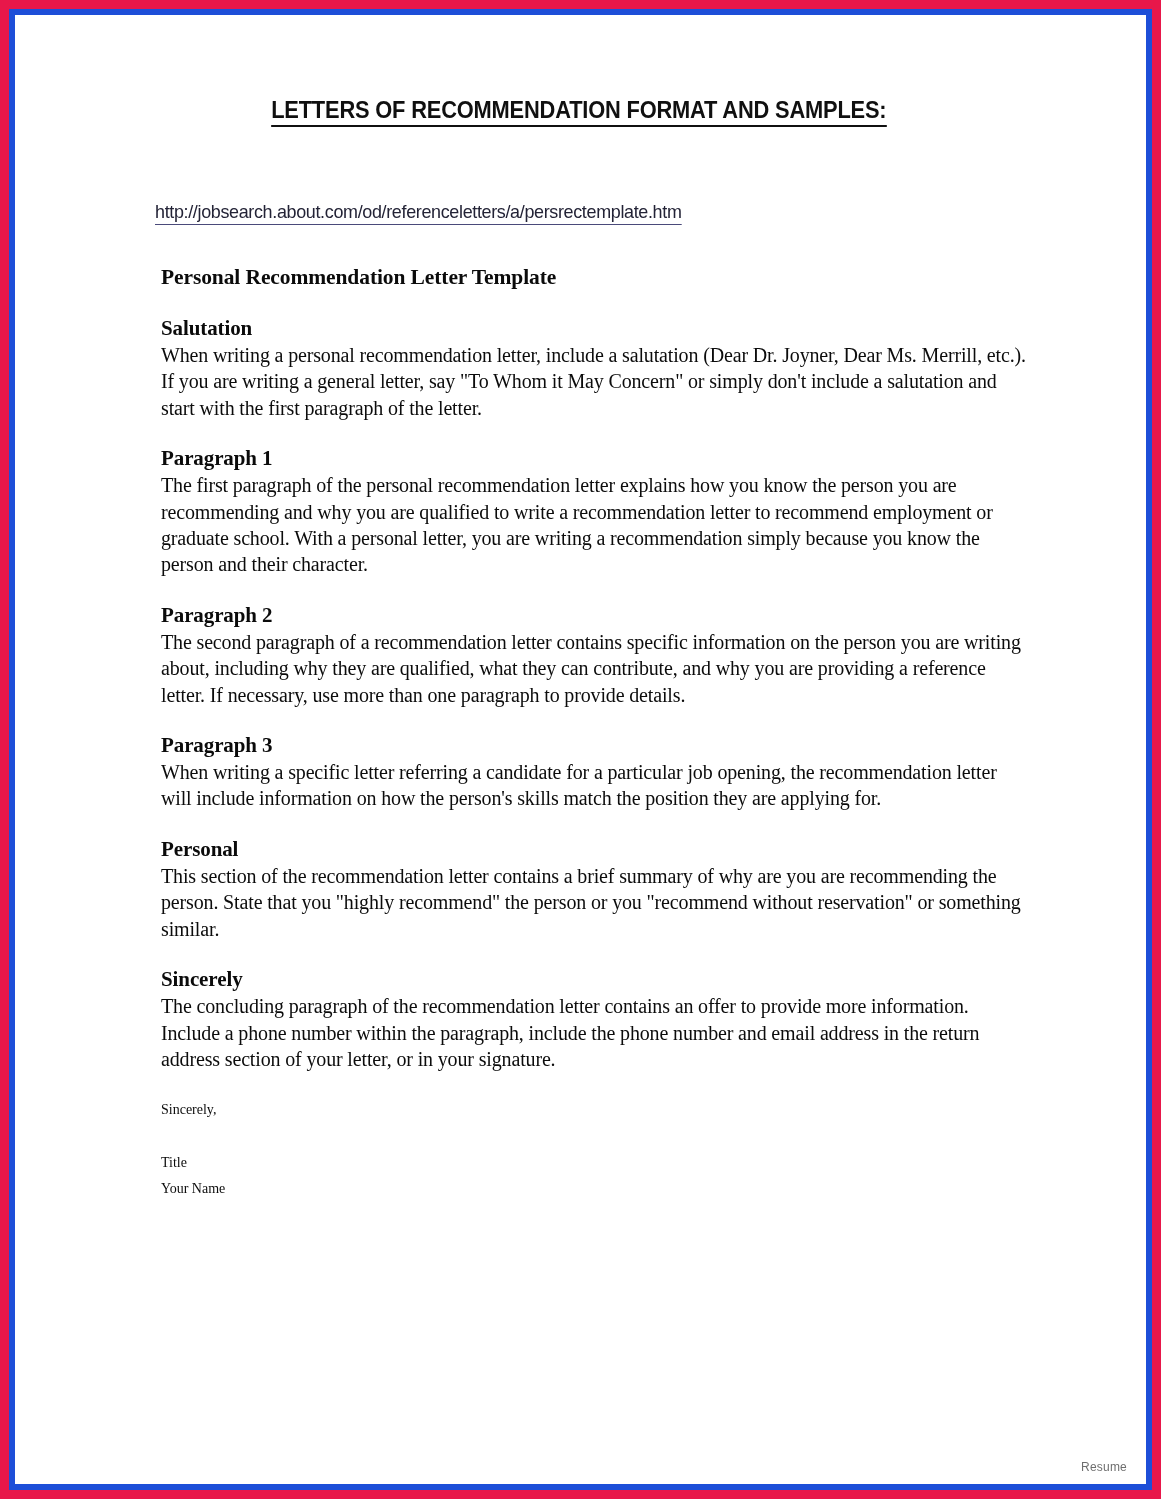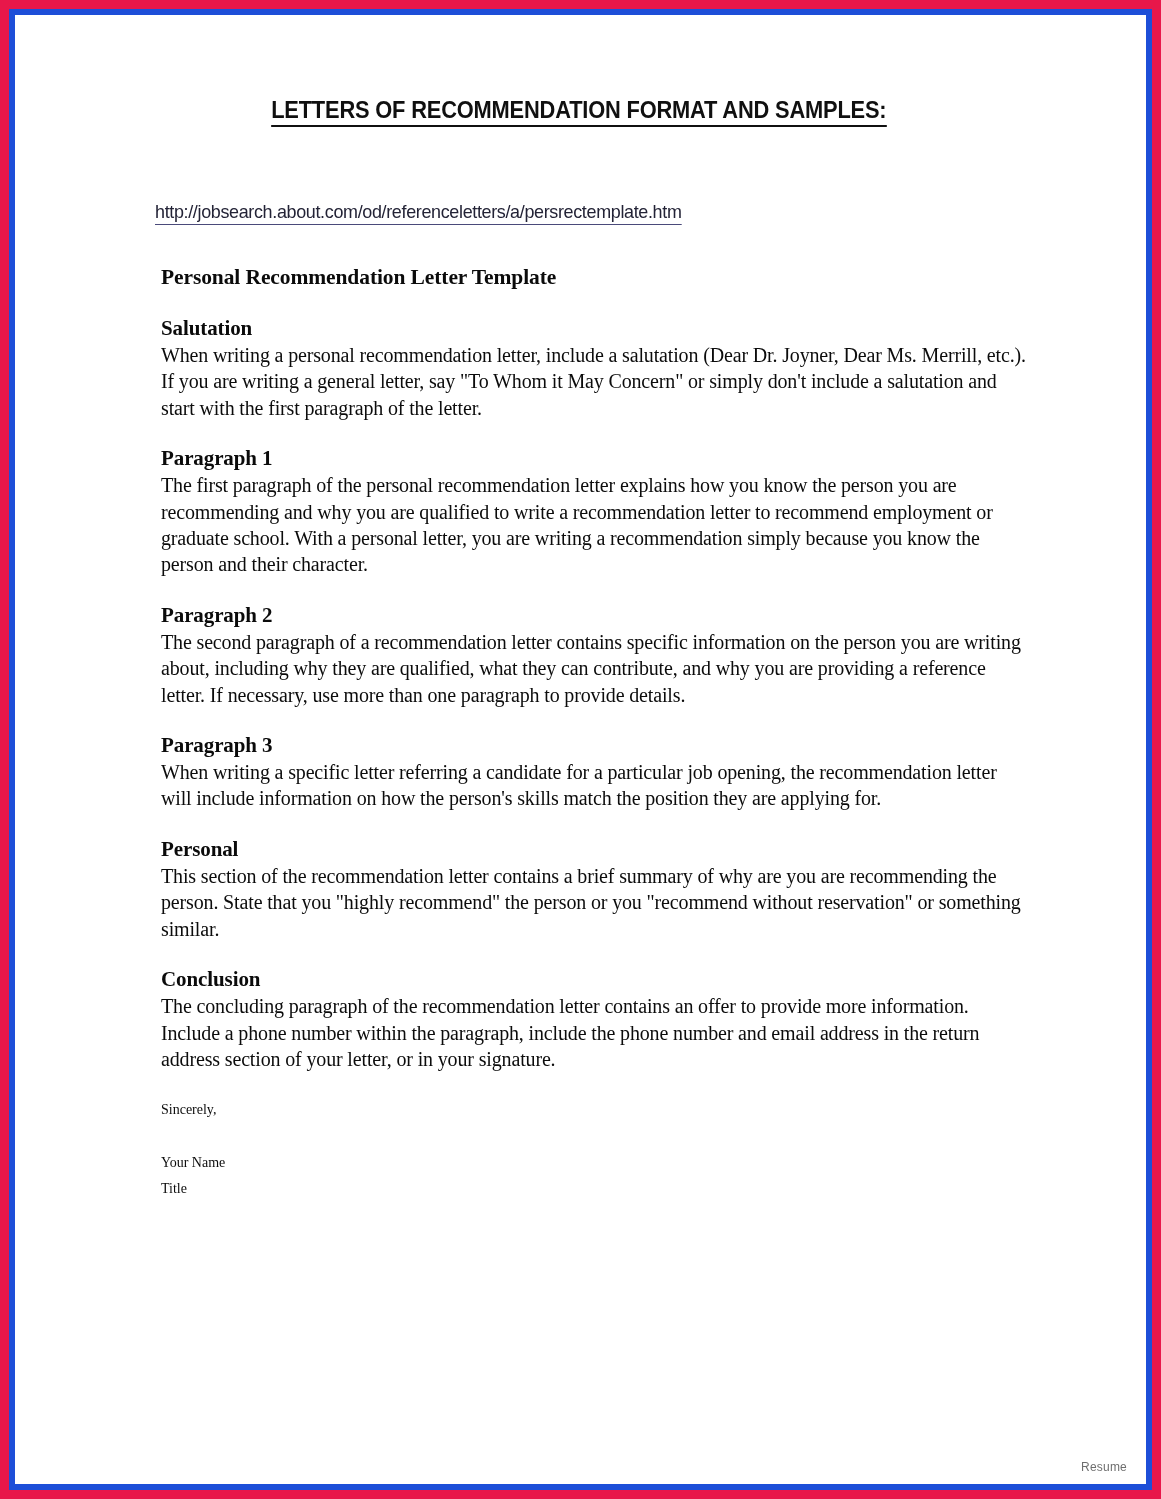--- a/index.html
+++ b/index.html
@@ -180,28 +180,28 @@
             <div class="subhead">Paragraph 3</div>
             <p class="para">When writing a specific letter referring a candidate for a particular job opening, the recommendation letter will include information on how the person's skills match the position they are applying for.</p>
           </div>
 
           <div class="block">
             <div class="subhead">Personal</div>
             <p class="para">This section of the recommendation letter contains a brief summary of why are you are recommending the person. State that you "highly recommend" the person or you "recommend without reservation" or something similar.</p>
           </div>
 
           <div class="block">
-            <div class="subhead">Conclusion</div>
+            <div class="subhead">Sincerely</div>
             <p class="para">The concluding paragraph of the recommendation letter contains an offer to provide more information. Include a phone number within the paragraph, include the phone number and email address in the return address section of your letter, or in your signature.</p>
           </div>
 
           <div class="closing">Sincerely,</div>
           <div class="closing-gap"></div>
+          <div class="closing">Title</div>
           <div class="closing">Your Name</div>
-          <div class="closing">Title</div>
 
         </div>
       </div>
 
       <div class="footer-mark">Resume</div>
 
     </div>
   </div>
 </div>
 

